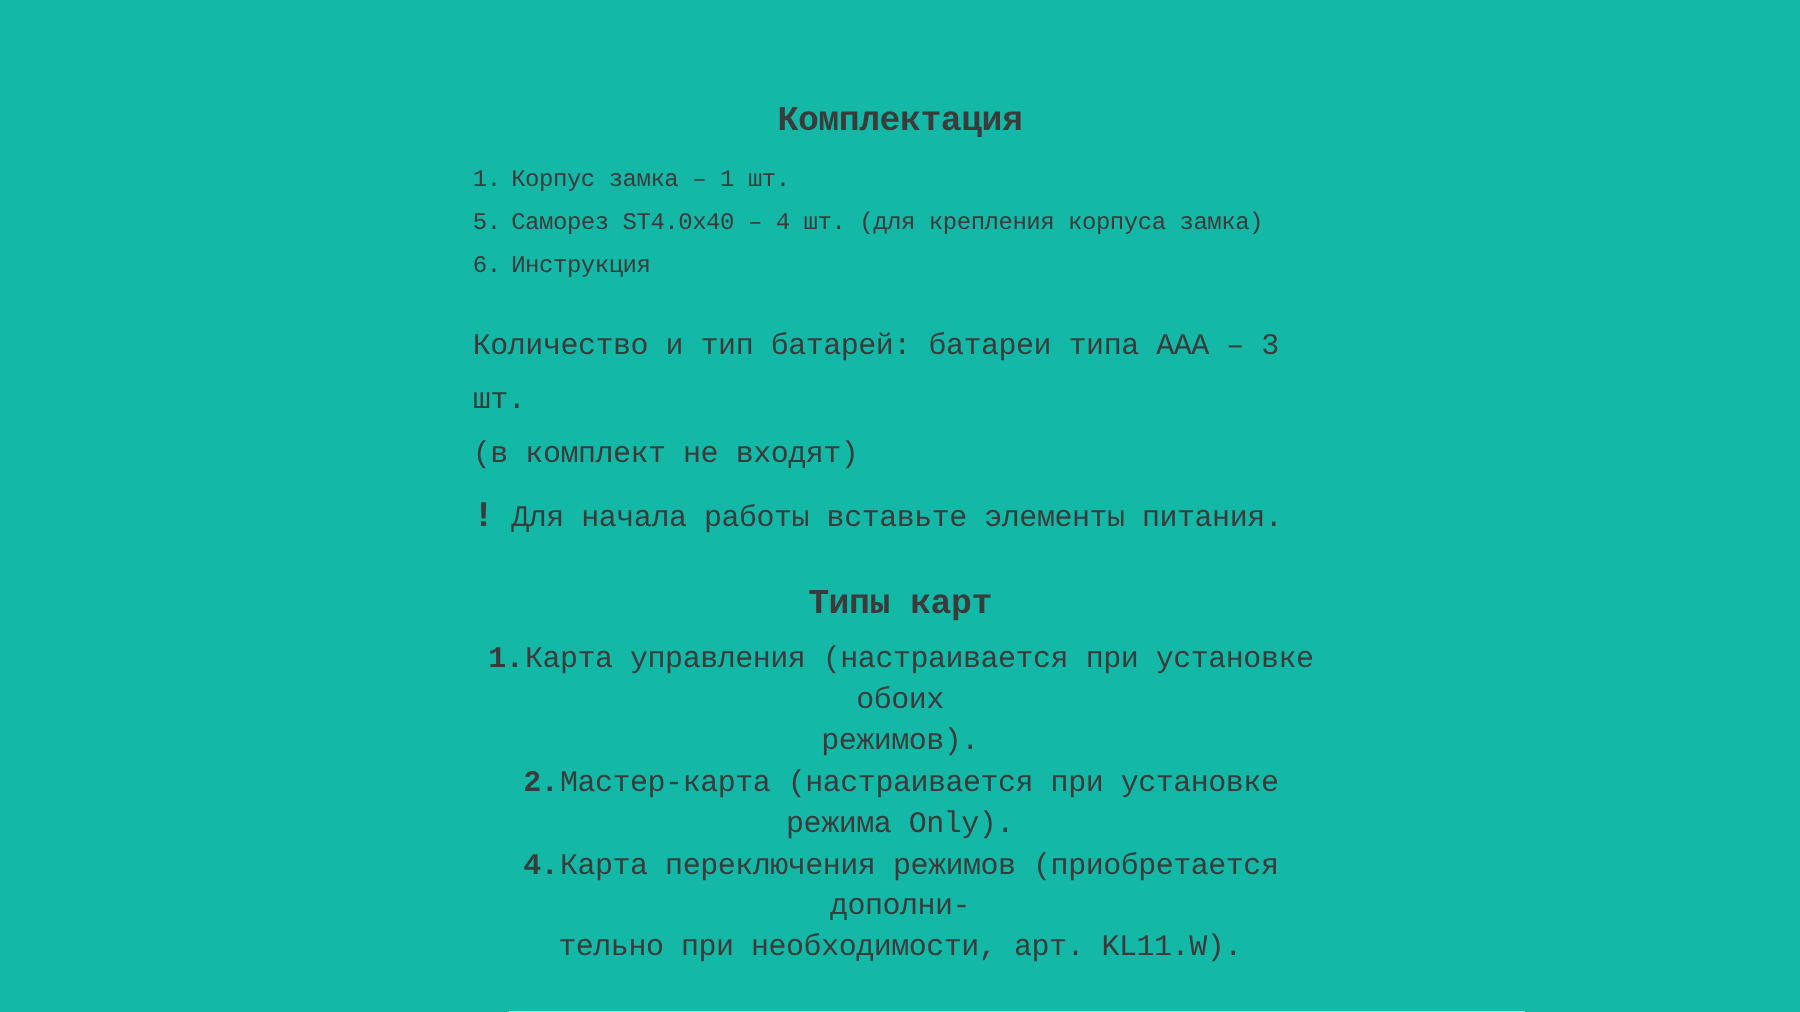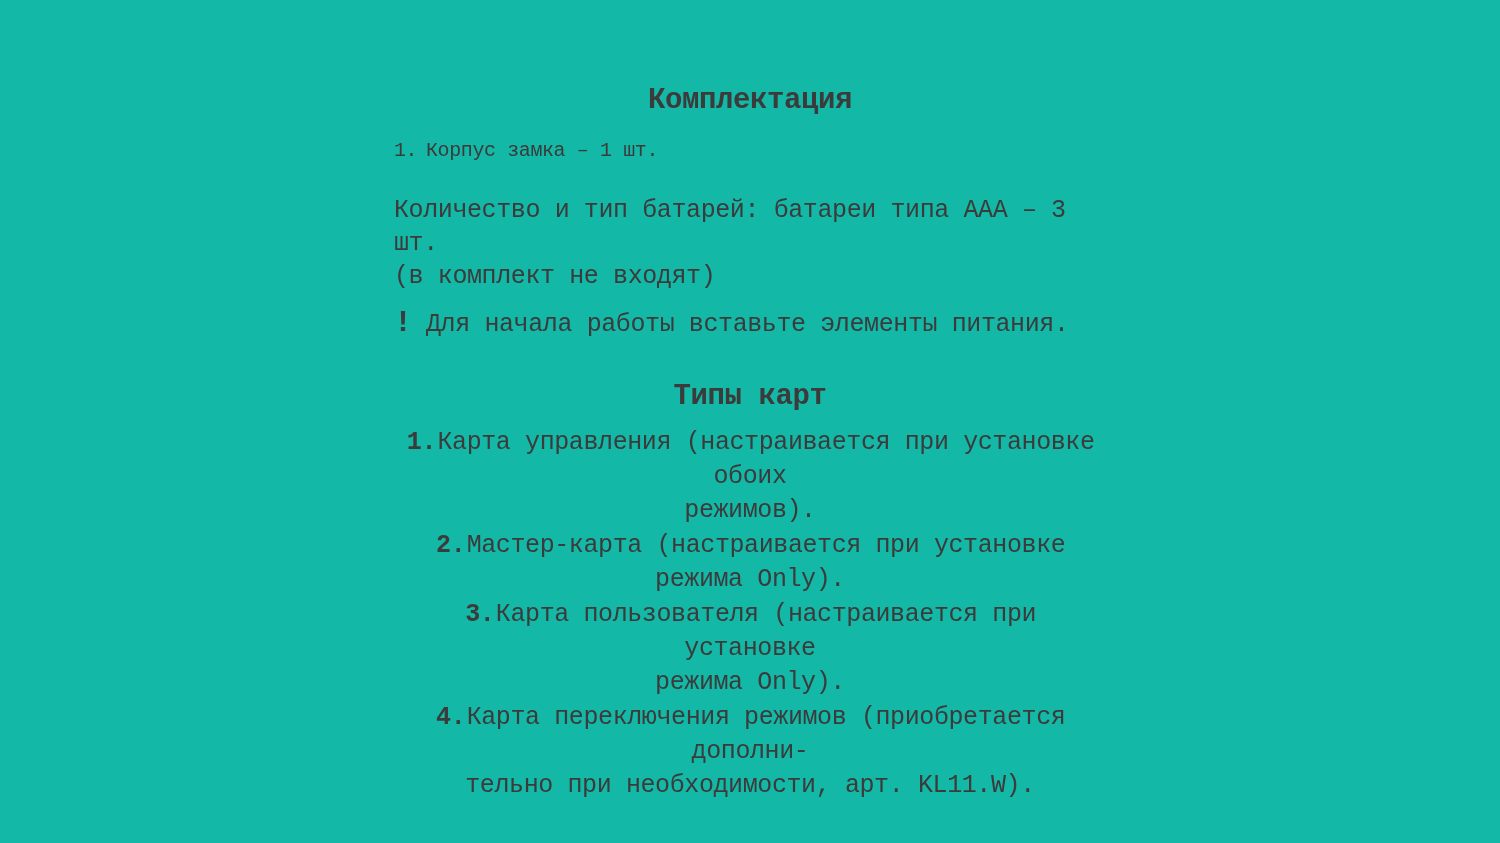--- a/index.html
+++ b/index.html
@@ -35,21 +35,21 @@
     margin: 0;
     white-space: pre-line;
   }
   .num {
     display: inline-block;
     width: 32px;
     white-space: normal;
   }
   .note {
     font-size: 25px;
-    line-height: 33px;
+    line-height: 45px;
     margin: 25px 0 0 0;
     white-space: pre-line;
   }
   .warning {
     font-size: 25px;
     line-height: 32px;
     margin: 14px 0 0 0;
   }
   .warning .mark {
     display: inline-block;
@@ -75,33 +75,33 @@
 </head>
 <body>
 
 <div class="page">
   <div class="doc">
 
     <h1 class="section-title">Комплектация</h1>
 
     <div class="list1">
       <p class="item"><span class="num">1.</span><span>Корпус замка – 1 шт.</span></p>
+      <p class="item"><span class="num">5.</span><span>Саморез ST4.0x40 – 4 шт. (для крепления корпуса замка)</span></p>
+      <p class="item"><span class="num">6.</span><span>Инструкция</span></p>
     </div>
 
     <p class="note">Количество и тип батарей: батареи типа AAA – 3 шт.
 (в комплект не входят)</p>
 
     <p class="warning"><span class="mark">!</span><span>Для начала работы вставьте элементы питания.</span></p>
 
     <h1 class="section-title title2">Типы карт</h1>
 
     <div class="list2">
       <p class="item"><span class="num">1.</span><span>Карта управления (настраивается при установке обоих
 режимов).</span></p>
       <p class="item"><span class="num">2.</span><span>Мастер-карта (настраивается при установке режима Only).</span></p>
-      <p class="item"><span class="num">3.</span><span>Карта пользователя (настраивается при установке
-режима Only).</span></p>
       <p class="item"><span class="num">4.</span><span>Карта переключения режимов (приобретается дополни-
 тельно при необходимости, арт. KL11.W).</span></p>
     </div>
 
   </div>
 </div>
 
 </body></html>

